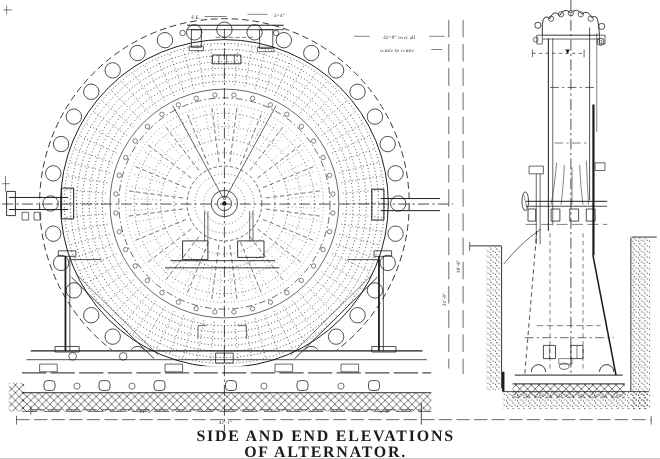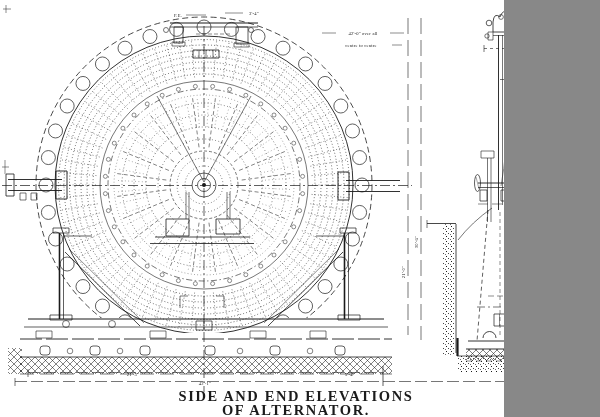--- a/index.html
+++ b/index.html
@@ -1,17 +1,17 @@
 <!DOCTYPE html>
 <html style="--ink: #1b1b1b; --paper: #ffffff;"><head>
 <meta charset="utf-8">
 <style>
   :root { --ink:#1b1b1b; --paper:#ffffff; }
   html,body{margin:0;padding:0;background:#888;}
-  .stage{width:504px;height:417px;background:var(--paper);position:relative;overflow:hidden;
+  .stage{width:600px;height:417px;background:var(--paper);position:relative;overflow:hidden;
          font-family:"Liberation Serif","DejaVu Serif",serif;}
   svg{display:block}
   svg *{vector-effect:non-scaling-stroke;}
   .ln{stroke:var(--ink);fill:none;}
   text{fill:var(--ink);}
   .caption{font-weight:bold;letter-spacing:1.6px;}
   .tiny{font-size:4.6px;letter-spacing:.2px;}
 </style>
 </head>
 <body>

